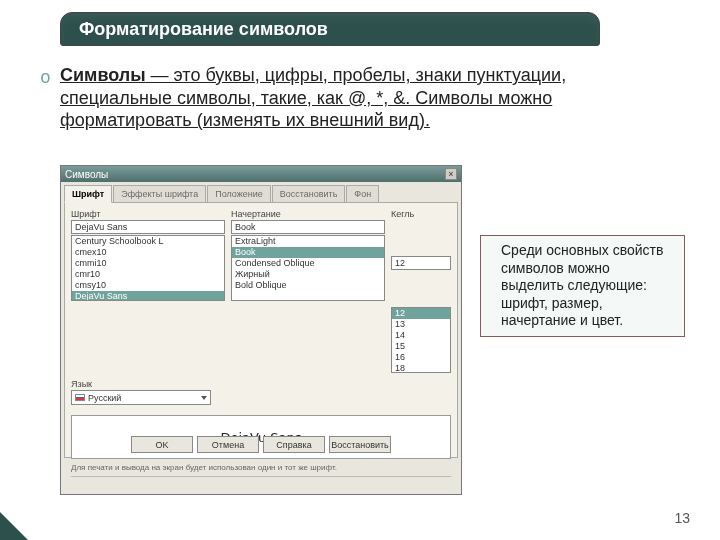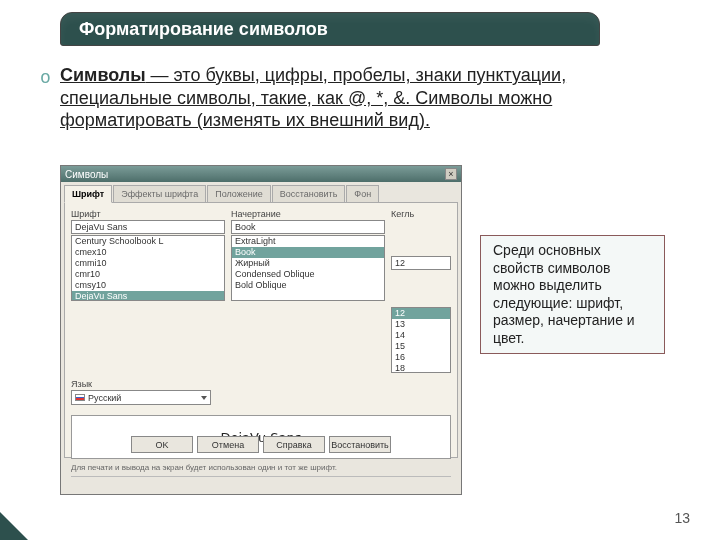--- a/index.html
+++ b/index.html
@@ -32,24 +32,24 @@
   .body-text {
     position: absolute; top: 64px; left: 60px;
     width: 600px;
     font-size: 18px; color: #222;
     line-height: 1.25;
     text-decoration: underline;
   }
   .body-text b { font-weight: bold; }
   .callout {
     position: absolute; top: 235px; left: 480px;
-    width: 185px;
+    width: 205px;
     background: #f4f8f7;
     border: 1px solid #8a5a5a;
-    padding: 6px 12px;
+    padding: 6px 20px;
     font-size: 14px; color: #222;
     line-height: 1.25;
   }
   .pagenum {
     position: absolute; right: 30px; bottom: 14px;
     font-size: 14px; color: #555;
   }
   .corner {
     position: absolute; left: 0; bottom: 0;
     width: 0; height: 0;
@@ -154,22 +154,22 @@
           <div class="sel">DejaVu Sans</div>
 
         </div>
       </div>
       <div class="col">
         <div class="lbl">Начертание</div>
         <div class="tbox">Book</div>
         <div class="lst">
           <div>ExtraLight</div>
           <div class="sel">Book</div>
+          <div>Condensed Oblique</div>
           <div>Жирный</div>
-          <div>Condensed Oblique</div>
           <div>Bold Oblique</div>
         </div>
       </div>
       <div class="col small">
         <div class="lbl">Кегль</div>
         <div class="tbox">12</div>
         <div class="lst">
           <div class="sel">12</div>
           <div>13</div>
           <div>14</div>

